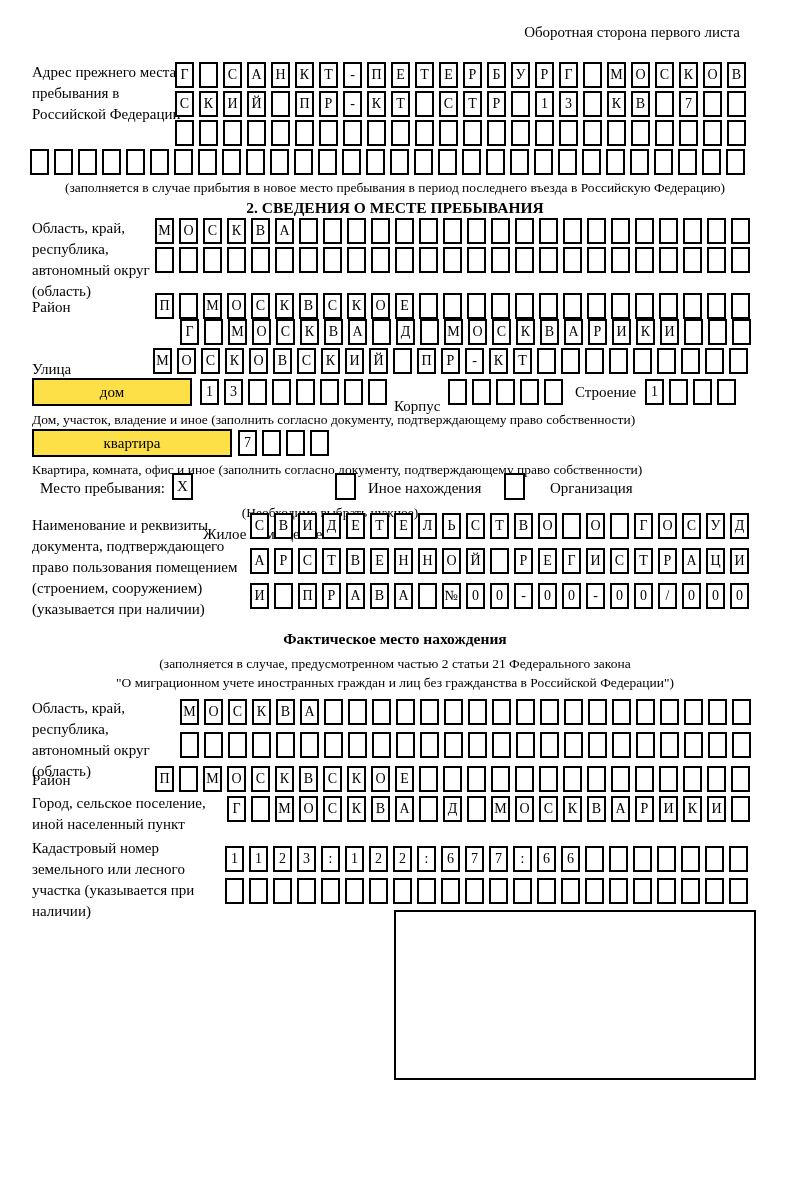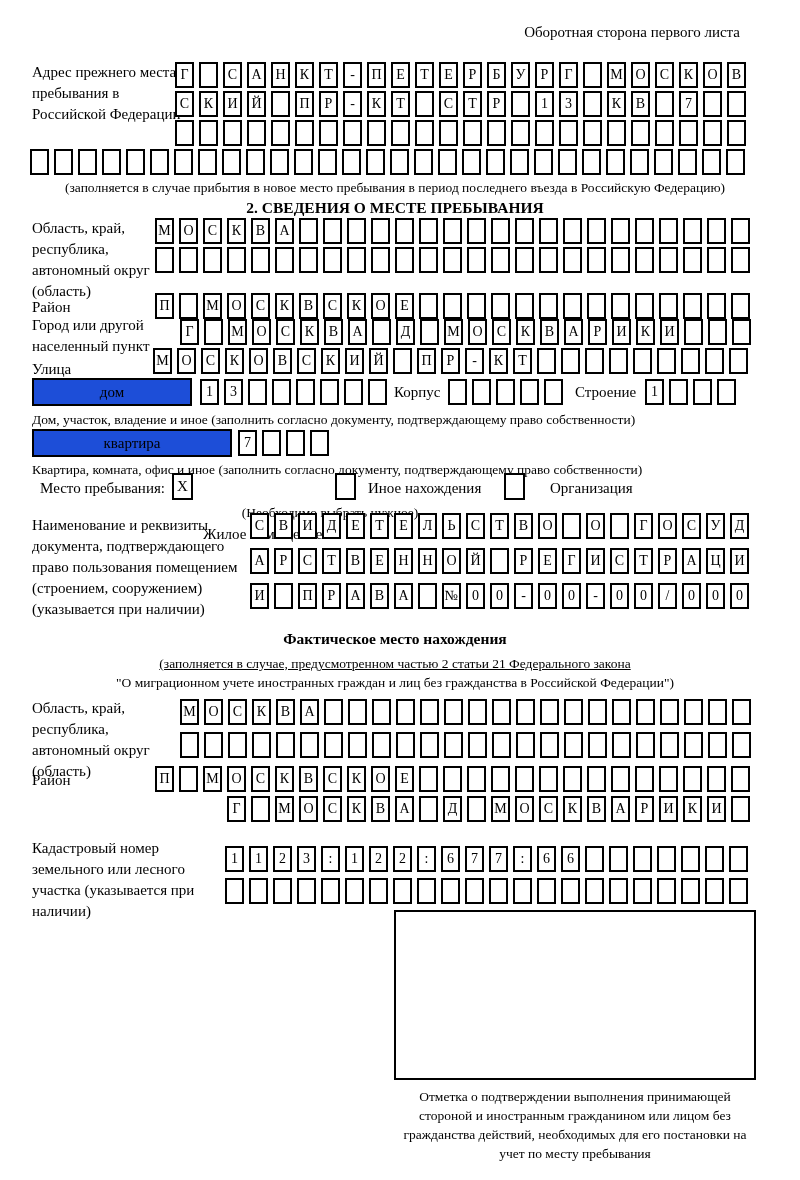--- a/index.html
+++ b/index.html
@@ -14,21 +14,21 @@
   .cell {
     flex:0 0 19px; width:19px; height:26px; border:2px solid #000;
     font-size:14px; line-height:21px; text-align:center; overflow:hidden; background:#fff;
   }
   .label { font-size:15px; line-height:21px; }
   .note  { font-size:13.5px; line-height:18px; }
   .center { text-align:center; }
   .title { font-weight:bold; font-size:15.5px; text-align:center; }
   .wide-box {
     border:2px solid #000; height:28px; display:flex;
-    align-items:center; justify-content:center; font-size:15px; background:#1d4ed8;
+    align-items:center; justify-content:center; font-size:15px; background:#fde047;
   }
   .chk {
     width:21px; height:27px; border:2px solid #000; text-align:center;
     font-size:15px; line-height:23px; background:#fff;
   }
   .stamp { border:2px solid #000; background:#fff; }
 </style>
 </head>
 <body>
 
@@ -229,21 +229,20 @@
       <span class="cell"></span>
       <span class="cell"></span>
       <span class="cell"></span>
       <span class="cell"></span>
       <span class="cell"></span>
       <span class="cell"></span>
       <span class="cell"></span>
       <span class="cell"></span>
     </div>
 
-  <div class="abs label" style="left:32px; top:315px; width:148px;">Город или другой населенный пункт</div>
   <div class="row" style="left:180px; top:319px;">
       <span class="cell">Г</span>
       <span class="cell"></span>
       <span class="cell">М</span>
       <span class="cell">О</span>
       <span class="cell">С</span>
       <span class="cell">К</span>
       <span class="cell">В</span>
       <span class="cell">А</span>
       <span class="cell"></span>
@@ -297,21 +296,21 @@
   <div class="row" style="left:200px; top:379px;">
       <span class="cell">1</span>
       <span class="cell">3</span>
       <span class="cell"></span>
       <span class="cell"></span>
       <span class="cell"></span>
       <span class="cell"></span>
       <span class="cell"></span>
       <span class="cell"></span>
     </div>
-  <div class="abs label" style="left:394px; top:382px;">Корпус</div>
+  <div class="abs label" style="left:394px; top:396px;">Корпус</div>
   <div class="row" style="left:448px; top:379px;">
       <span class="cell"></span>
       <span class="cell"></span>
       <span class="cell"></span>
       <span class="cell"></span>
       <span class="cell"></span>
     </div>
   <div class="abs label" style="left:575px; top:382px;">Строение</div>
   <div class="row" style="left:645px; top:379px;">
       <span class="cell">1</span>
@@ -404,21 +403,21 @@
       <span class="cell">-</span>
       <span class="cell">0</span>
       <span class="cell">0</span>
       <span class="cell">/</span>
       <span class="cell">0</span>
       <span class="cell">0</span>
       <span class="cell">0</span>
     </div>
 
   <div class="abs title" style="left:30px; top:630px; width:730px;">Фактическое место нахождения</div>
-  <div class="abs note center" style="left:30px; top:655px; width:730px;text-decoration:underline;">(заполняется в случае, предусмотренном частью 2 статьи 21 Федерального закона</div>
+  <div class="abs note center" style="left:30px; top:655px; width:730px;">(заполняется в случае, предусмотренном частью 2 статьи 21 Федерального закона</div>
   <div class="abs note center" style="left:30px; top:674px; width:730px;">"О миграционном учете иностранных граждан и лиц без гражданства в Российской Федерации")</div>
 
   <div class="abs label" style="left:32px; top:698px; width:125px;">Область, край, республика, автономный округ (область)</div>
   <div class="row" style="left:180px; top:699px;">
       <span class="cell">М</span>
       <span class="cell">О</span>
       <span class="cell">С</span>
       <span class="cell">К</span>
       <span class="cell">В</span>
       <span class="cell">А</span>
@@ -490,20 +489,21 @@
       <span class="cell"></span>
       <span class="cell"></span>
       <span class="cell"></span>
       <span class="cell"></span>
       <span class="cell"></span>
       <span class="cell"></span>
       <span class="cell"></span>
       <span class="cell"></span>
     </div>
 
+  <div class="abs label" style="left:32px; top:793px; width:196px;">Город, сельское поселение, иной населенный пункт</div>
   <div class="row" style="left:227px; top:796px;">
       <span class="cell">Г</span>
       <span class="cell"></span>
       <span class="cell">М</span>
       <span class="cell">О</span>
       <span class="cell">С</span>
       <span class="cell">К</span>
       <span class="cell">В</span>
       <span class="cell">А</span>
       <span class="cell"></span>
@@ -566,15 +566,14 @@
       <span class="cell"></span>
       <span class="cell"></span>
       <span class="cell"></span>
       <span class="cell"></span>
       <span class="cell"></span>
       <span class="cell"></span>
       <span class="cell"></span>
     </div>
 
   <div class="abs stamp" style="left:394px; top:910px; width:362px; height:170px;"></div>
-  <div class="abs note center" style="left:394px; top:1087px; width:362px; line-height:19px;">Отметка о подтверждении выполнения принимающей стороной и иностранным гражданином или лицом без гражданства действий, необходимых для его постановки на учет по месту пребывания</div>
 
 </div>
 
 </body></html>

